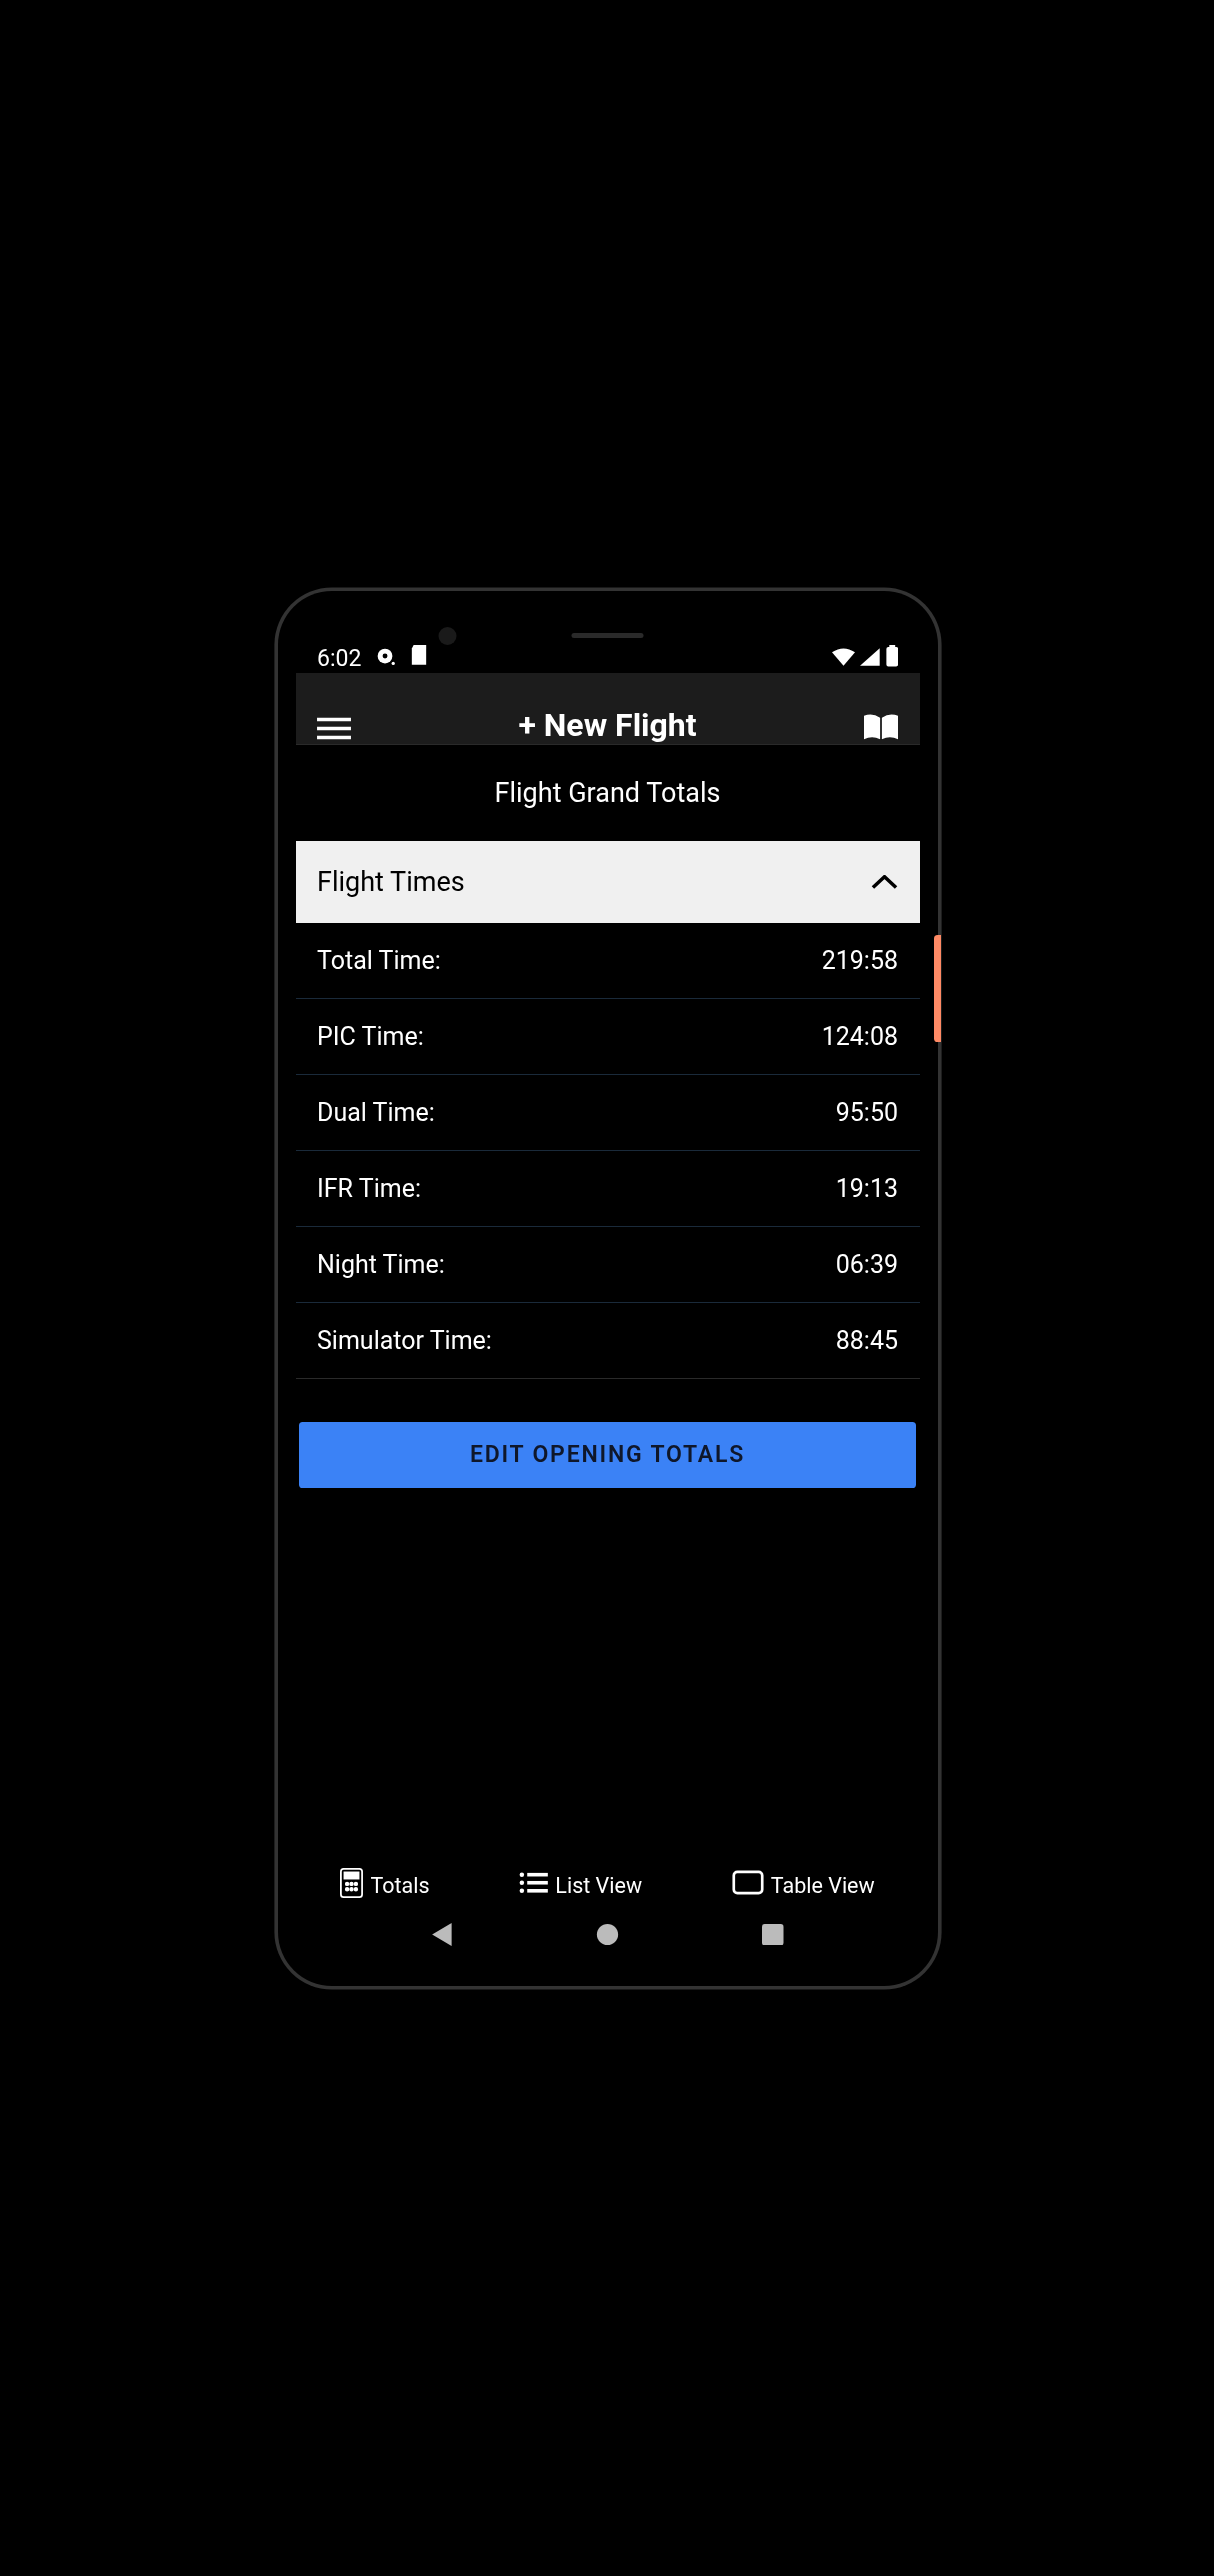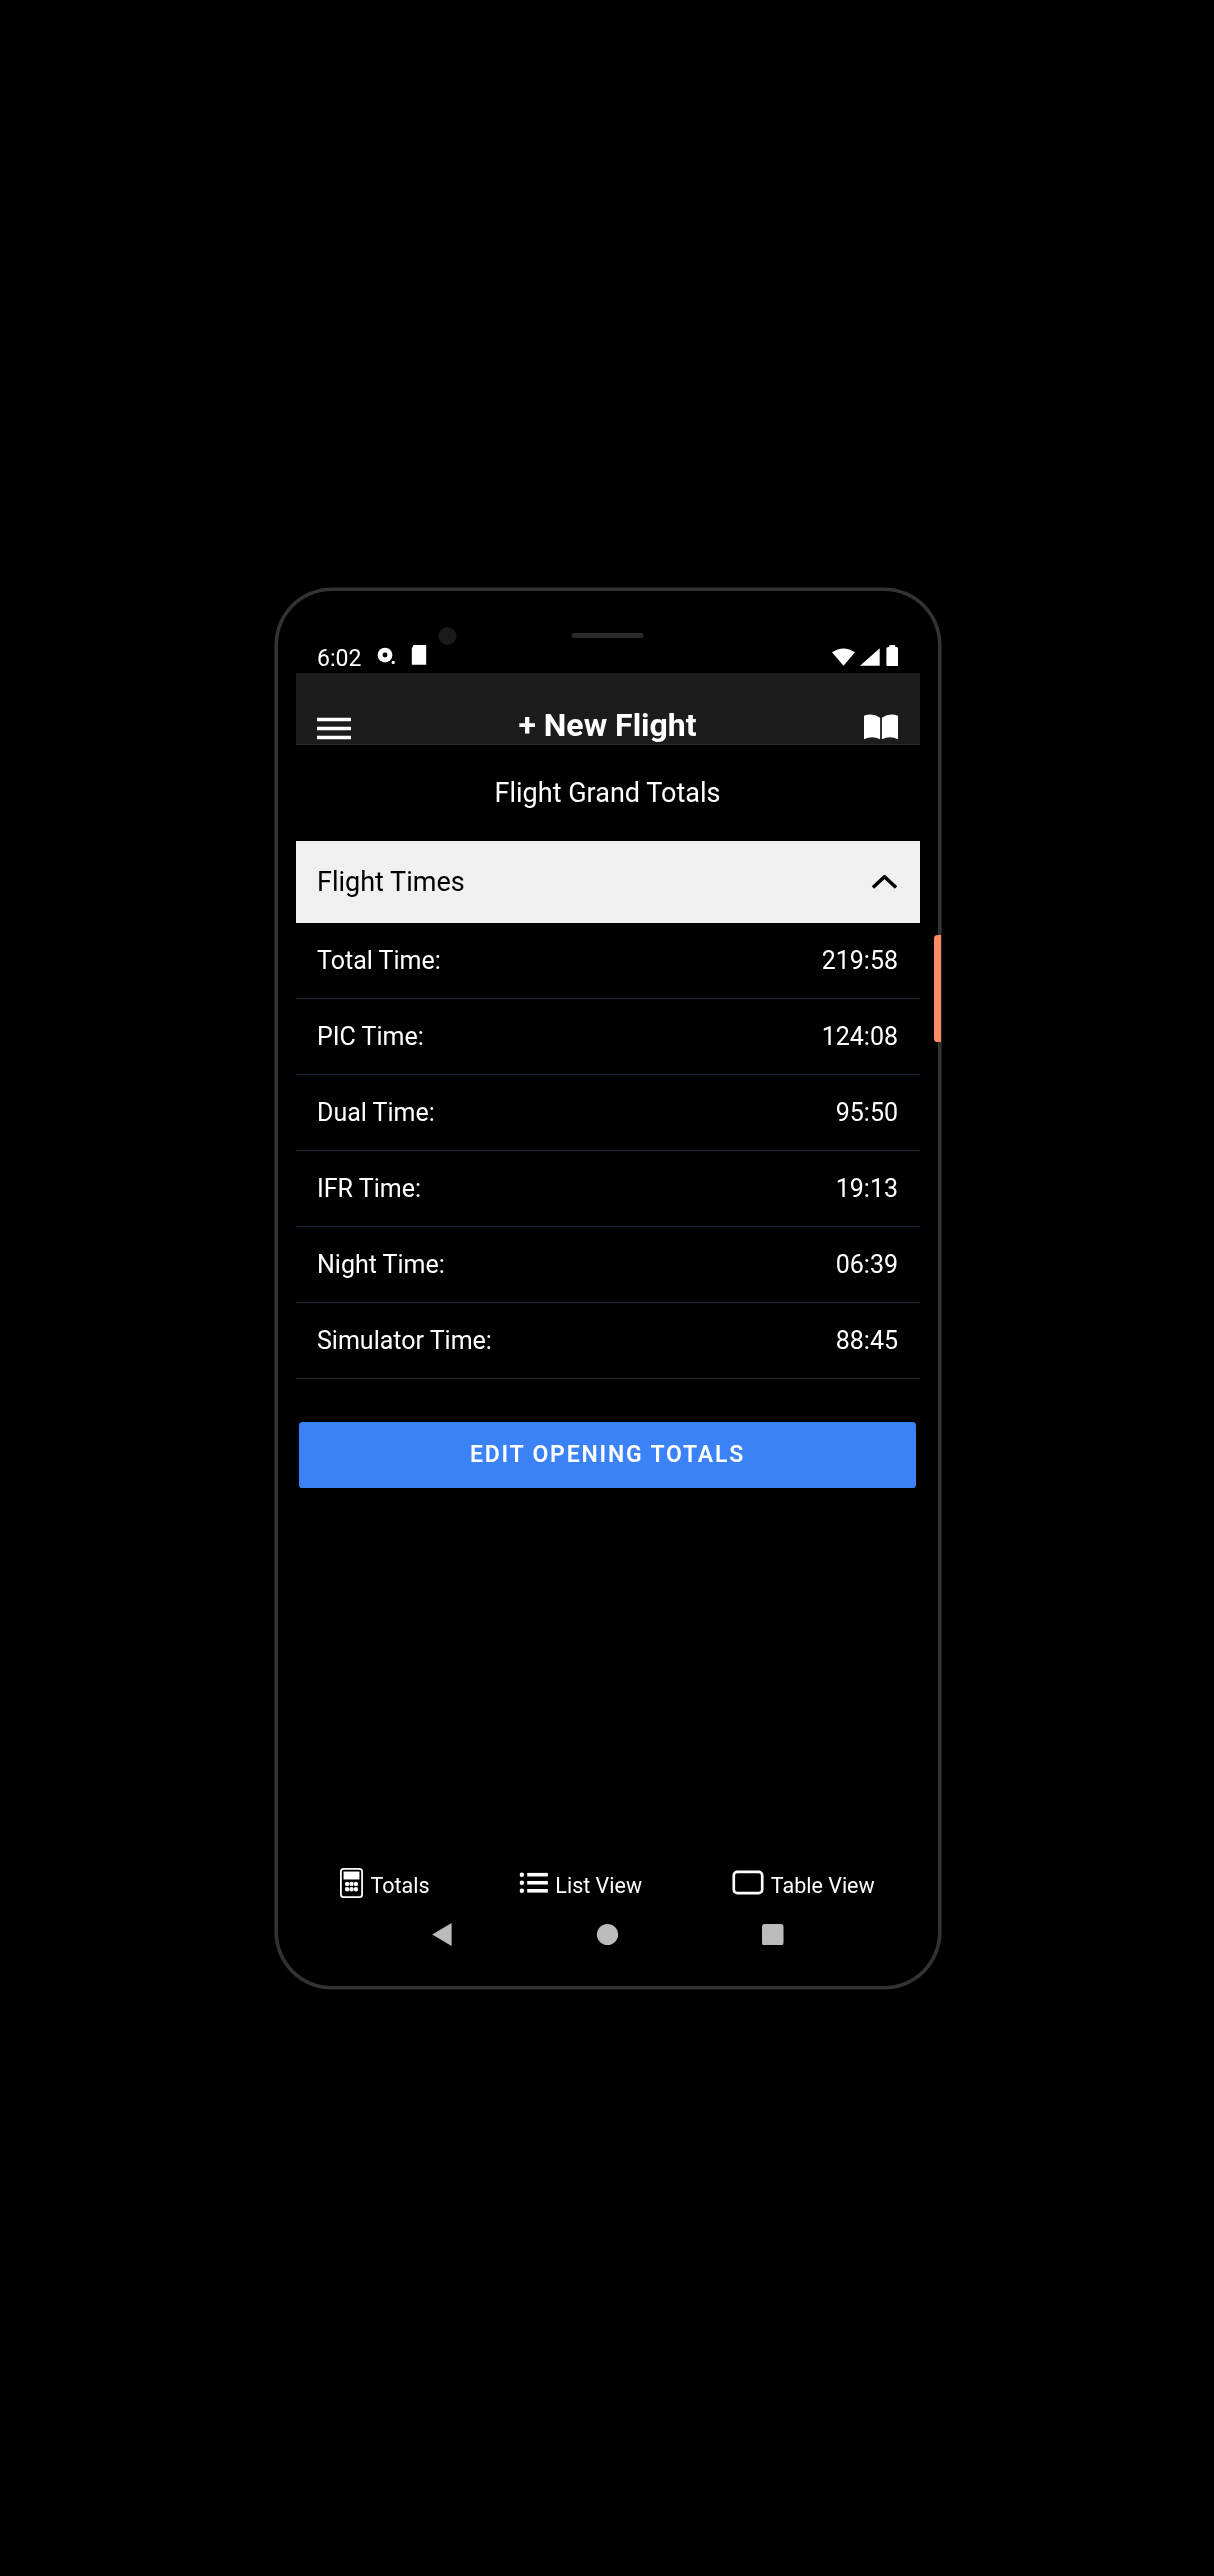--- a/index.html
+++ b/index.html
@@ -54,21 +54,21 @@
     .speaker {
       width: 72px;
       height: 5.4px;
       background: #2a2a2a;
       border-radius: 2.7px;
     }
     .status-bar {
       height: 64px;
       display: flex;
       justify-content: space-between;
-      align-items: flex-start;
+      align-items: flex-end;
       padding: 0 21.5px;
       padding-top: 36px;
       font-size: 23px;
     }
     .status-left {
       display: flex;
       align-items: center;
       gap: 14.3px;
     }
     .status-right {
@@ -118,21 +118,21 @@
       padding: 23px 21.5px;
       font-size: 25px;
       border-bottom: 0.9px solid #1a2a3a;
     }
     .row:last-of-type {
       border-bottom: 0.9px solid #2a2a2a;
     }
     .edit-button {
       margin: 43px 3.6px 0 3.6px;
       background: #3b82f6;
-      color: #ffffff;
+      color: #0f172a;
       border: none;
       padding: 19.7px;
       font-size: 23px;
       letter-spacing: 1.8px;
       font-weight: 600;
       border-radius: 3.6px;
       text-align: center;
     }
     .spacer { flex: 1; }
     .bottom-tabs {

